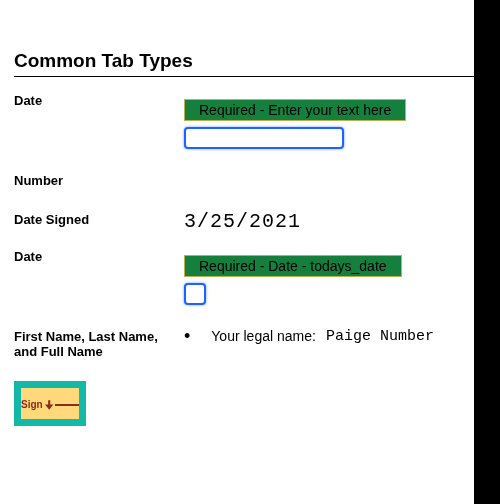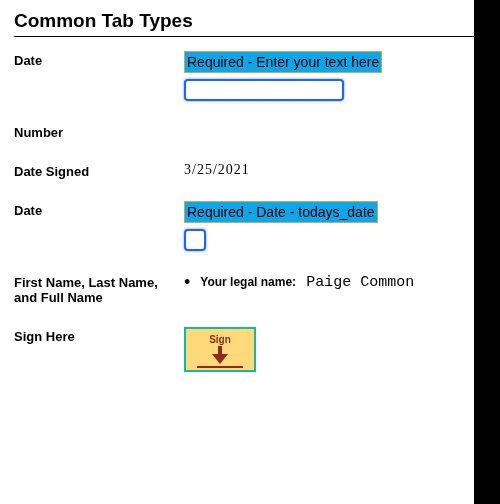--- a/index.html
+++ b/index.html
@@ -1,50 +1,51 @@
 <!DOCTYPE html>
 <html><head>
 <meta charset="utf-8">
 <style>
   * { box-sizing: border-box; margin: 0; padding: 0; }
   html, body { width: 500px; height: 504px; font-family: Arial, Helvetica, sans-serif; background: #fff; }
   .page { padding: 10px 14px 0 14px; }
-  .section-title { font-size: 19px; font-weight: 700; margin-bottom: 4px; }
+  .section-title { font-size: 19px; font-weight: 700; margin-bottom: 4px; margin-top: 40px; }
   .rule { border: 0; border-top: 1px solid #000; margin: 0 0 14px 0; }
   .row { display: flex; align-items: flex-start; margin-bottom: 22px; }
-  .row.tight { margin-bottom: 22px; }
+  .row.tight { margin-bottom: 14px; }
   .label-col { width: 170px; padding-top: 2px; font-size: 13px; font-weight: 700; }
   .ctl-col { flex: 1; display: flex; flex-direction: column; gap: 6px; }
   .req-tag {
     display: inline-block;
-    background: #0ea5e9;
+    background: #15803d;
     border: 1px solid #b8b34f;
     color: #000;
     font-size: 14px;
-    padding: 2px 2px;
+    padding: 2px 14px;
     width: fit-content;
+    margin-top: 8px;
   }
   .input-outline {
     background: #fff;
     border: 2px solid #1d63ff;
     border-radius: 4px;
     box-shadow: 0 0 3px rgba(29,99,255,.6);
   }
   .input-wide { width: 160px; height: 22px; }
   .input-sq { width: 22px; height: 22px; }
-  .date-signed { font-family: Liberation Serif, serif; font-size: 14px; letter-spacing: 1px; }
+  .date-signed { font-family: Liberation Mono, monospace; font-size: 20px; letter-spacing: 1px; }
   .name-line { display: flex; align-items: center; gap: 10px; font-size: 15px; flex-wrap: nowrap; }
   .bullet { font-size: 18px; line-height: 1; }
-  .name-label { font-weight: 700; font-size: 12px; white-space: nowrap; }
+  .name-label { font-weight: 400; font-size: 14px; white-space: nowrap; margin-left: 11px; }
   .name-value { font-family: "Courier New", monospace; font-size: 15px; white-space: nowrap; }
   .sign-tab {
     width: 72px; height: 45px;
     background: #ffd97a;
-    border: 2px solid #14b8a6;
-    display: flex; flex-direction: column; align-items: center; justify-content: center;
+    border: 7px solid #14b8a6;
+    display: flex; flex-direction: row; align-items: center; justify-content: flex-start;
     gap: 1px;
     padding-top: 2px;
   }
   .sign-tab .cap { color: #8f2a1f; font-size: 10px; font-weight: 700; }
   .sign-tab svg { display: block; }
   .sign-tab .bar { width: 46px; height: 2px; background: #8f2a1f; margin-top: 1px; }
   .right-strip { position: fixed; top: 0; right: 0; width: 26px; height: 504px; background: #000; }
 </style>
 </head>
 <body>
@@ -79,27 +80,26 @@
       <div class="input-outline input-sq"></div>
     </div>
   </div>
 
   <div class="row">
     <div class="label-col">First Name, Last Name, and Full Name</div>
     <div class="ctl-col">
       <div class="name-line">
         <span class="bullet">•</span>
         <span class="name-label">Your legal name:</span>
-        <span class="name-value">Paige Common</span>
+        <span class="name-value">Paige Number</span>
       </div>
     </div>
   </div>
 
   <div class="row">
-    <div class="label-col">Sign Here</div>
     <div class="ctl-col">
       <div class="sign-tab">
         <span class="cap">Sign</span>
         <svg width="20" height="18" viewBox="0 0 20 18">
           <path d="M8 0 H12 V8 H18 L10 18 L2 8 H8 Z" fill="#8f2a1f"></path>
         </svg>
         <div class="bar"></div>
       </div>
     </div>
   </div>

